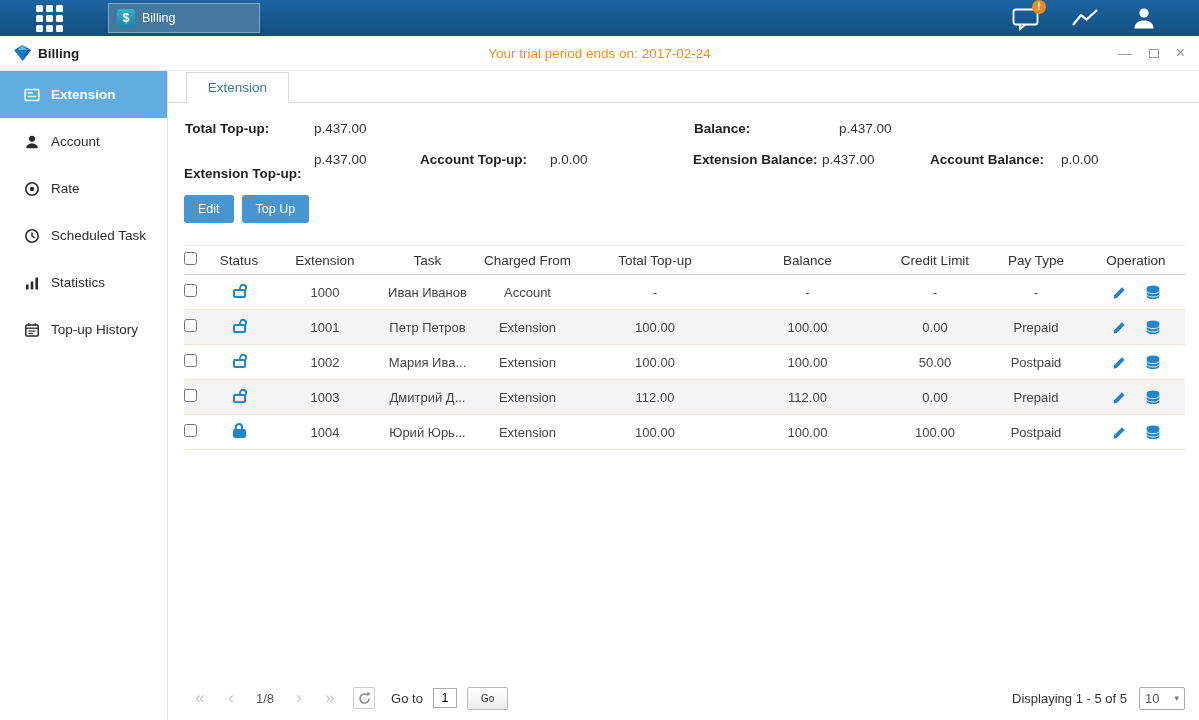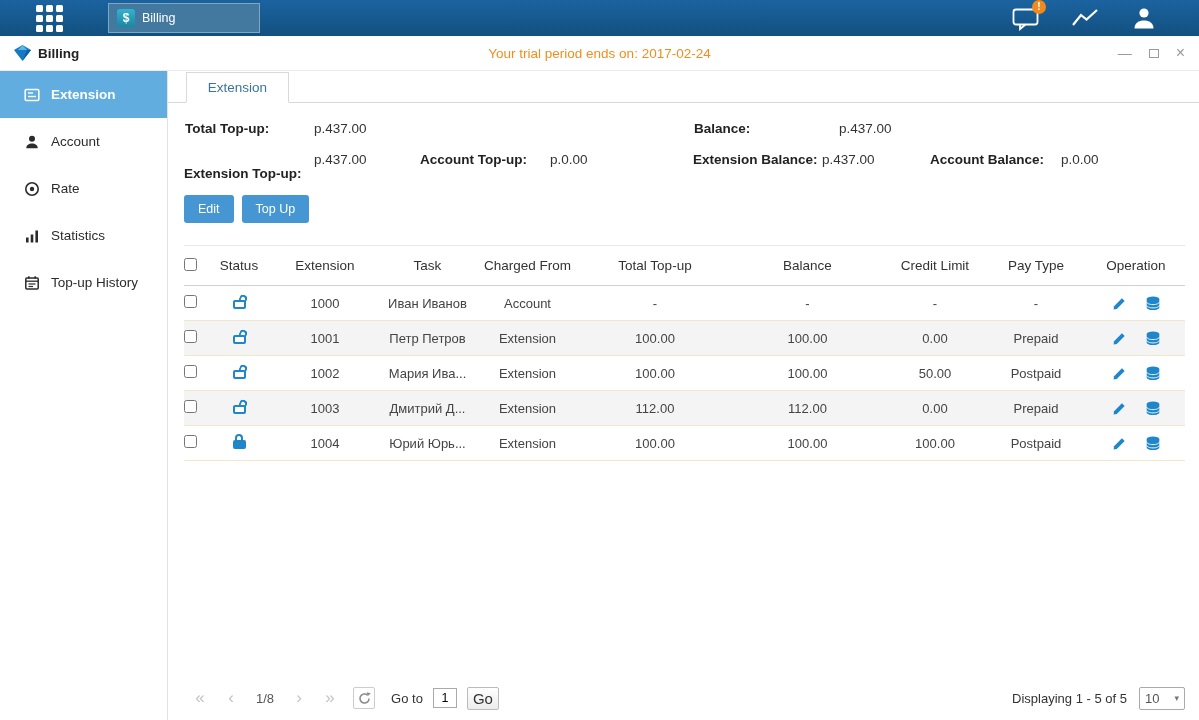--- a/index.html
+++ b/index.html
@@ -51,21 +51,21 @@
   .p2-l1 { left:0;margin-top:14px; } .p2-v1 { left:130px; } .p2-l2 { left:236px; } .p2-v2 { left:366px; }
   .p2-l3 { left:509px;text-align:right; } .p2-v3 { left:638px; } .p2-l4 { left:746px; } .p2-v4 { left:877px; }
 
   
   .actions { margin-top:26px; display:flex; gap:8px; flex-shrink:0; }
   .btn { background:#4596d2; color:#fff; border:none; border-radius:3px; height:28px; padding:0 14px; font-size:12.5px; font-family:inherit; cursor:pointer; }
 
   
   .billing-table { margin-top:22px; flex-shrink:0; }
   .thead, .trow { display:flex; align-items:center; }
-  .thead { height:41px; border-top:1px solid #e8e8e8; border-bottom:1px solid #cfcfcf; font-size:13.5px; color:#333; }
+  .thead { height:30px; border-top:1px solid #e8e8e8; border-bottom:1px solid #cfcfcf; font-size:13.5px; color:#333; }
   .trow { height:35px; border-bottom:1px solid #f0e7cd; font-size:13px; color:#444; }
   .trow.alt { background:#f4f4f4; }
   .col { text-align:center; }
   .c-check { width:24px; text-align:left; }
   .c-check input { width:13px; height:13px; cursor:pointer; }
   .c-status { width:62px; }
   .c-ext { width:110px; }
   .c-name { width:95px; white-space:nowrap; overflow:hidden; }
   .c-charged { width:105px; }
   .c-topup { width:150px; }
@@ -84,21 +84,21 @@
 
   
   .spacer { flex:1; }
   .pagination { margin-top:auto; margin-bottom:6px; height:32px; display:flex; align-items:center; font-size:13px; color:#555; flex-shrink:0; }
   .pg-group { display:flex; align-items:center; gap:15px; margin-left:8px; }
   .pg-icon { color:#c3c3c3; font-size:17px; width:16px; text-align:center; cursor:pointer; user-select:none; }
   .pg-indicator { color:#555; margin:0 2px; }
   .refresh-btn { width:22px; height:22px; border:1px solid #ccc; border-radius:2px; background:#fff; display:flex; align-items:center; justify-content:center; cursor:pointer; }
   .goto-label { margin-left:16px; color:#333; }
   .goto-input { margin-left:10px; width:24px; height:20px; border:1px solid #aaa; text-align:center; font-size:12.5px; font-family:inherit; }
-  .go-btn { margin-left:10px; height:23px; padding:0 5px; border:1px solid #bbb; border-radius:2px; background:linear-gradient(180deg,#fff,#ececec); font-size:15px; font-family:inherit; color:#333; cursor:pointer; }
+  .go-btn { margin-left:10px; height:23px; padding:0 13px; border:1px solid #bbb; border-radius:2px; background:linear-gradient(180deg,#fff,#ececec); font-size:10px; font-family:inherit; color:#333; cursor:pointer; }
   .pg-right { margin-left:auto; display:flex; align-items:center; gap:12px; }
   .displaying { color:#333;margin-left:26px; }
   .page-size-select { width:46px; height:23px; border:1px solid #aaa; border-radius:2px; display:flex; align-items:center; justify-content:space-between; padding:0 5px; cursor:pointer; background:#fff; }
   .caret { font-size:9px; color:#777; }
 </style>
 </head>
 <body>
 
 <div class="topbar">
   <div class="apps-grid">
@@ -180,20 +180,29 @@
       <span class="s-label">Account</span>
     </div>
     <div class="side-item">
       <span class="s-icon">
         <svg width="16" height="16" viewBox="0 0 16 16">
             <circle cx="8" cy="8" r="6.2" fill="none" stroke="currentColor" stroke-width="1.6"></circle>
             <circle cx="8" cy="8" r="2.2" fill="currentColor"></circle>
           </svg>
       </span>
       <span class="s-label">Rate</span>
+    </div>
+    <div class="side-item">
+      <span class="s-icon">
+        <svg width="16" height="16" viewBox="0 0 16 16">
+            <circle cx="8" cy="8" r="6.2" fill="none" stroke="currentColor" stroke-width="1.6"></circle>
+            <path d="M8 4.5 V8 L11 10" fill="none" stroke="currentColor" stroke-width="1.5"></path>
+          </svg>
+      </span>
+      <span class="s-label">Scheduled Task</span>
     </div>
     <div class="side-item">
       <span class="s-icon">
         <svg width="16" height="16" viewBox="0 0 16 16">
             <rect x="2" y="9.5" width="2.6" height="5" fill="currentColor"></rect>
             <rect x="6.7" y="6.5" width="2.6" height="8" fill="currentColor"></rect>
             <rect x="11.4" y="2.5" width="2.6" height="12" fill="currentColor"></rect>
           </svg>
       </span>
       <span class="s-label">Statistics</span>

